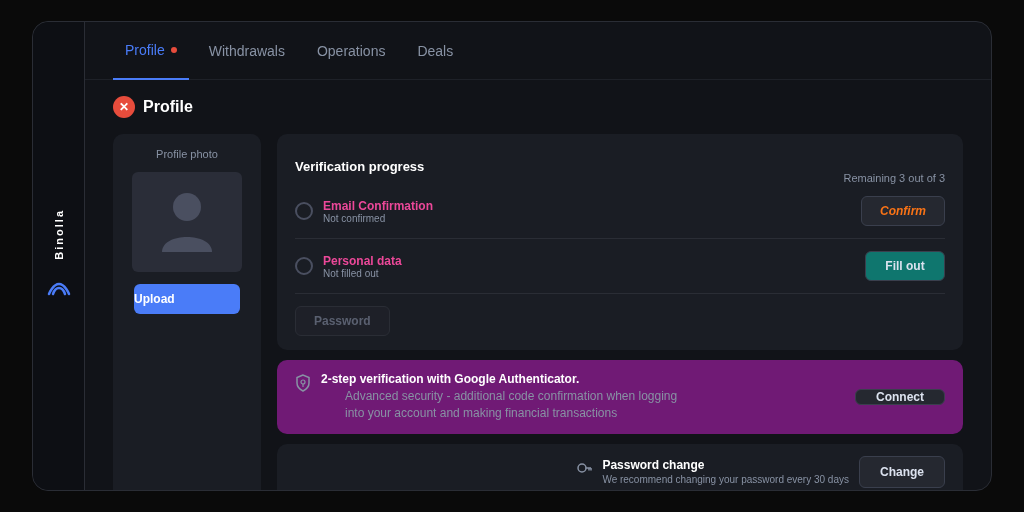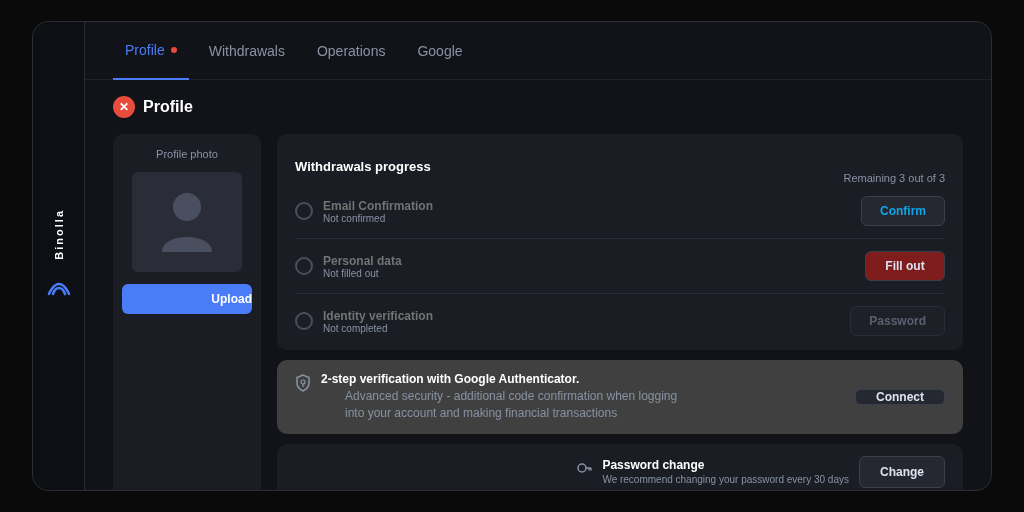--- a/index.html
+++ b/index.html
@@ -138,30 +138,30 @@
       display: flex;
       align-items: center;
       justify-content: center;
     }
     .avatar-svg {
       width: 60px;
       height: 70px;
       fill: #4a4f60;
     }
     .upload-btn {
-      width: 130px;
+      width: 106px;
       padding: 8px 0;
       background: #4a7cf8;
       color: #fff;
       font-size: 12px;
       font-weight: 600;
       border: none;
       border-radius: 6px;
       cursor: pointer;
-      text-align: right;
+      text-align: left;
     }
     
     .right-panel {
       flex: 1;
       display: flex;
       flex-direction: column;
       gap: 10px;
     }
     .verification-card {
       background: #1a1d24;
@@ -201,56 +201,57 @@
     }
     .v-circle {
       width: 18px;
       height: 18px;
       border: 2px solid #4a4f60;
       border-radius: 50%;
       flex-shrink: 0;
     }
     .v-item-info {}
     .v-item-title {
-      color: #737373;
+      color: #ec4899;
       font-size: 12px;
       font-weight: 600;
     }
     .v-item-sub {
       color: #8892a4;
       font-size: 10px;
     }
     .action-btn {
       padding: 7px 18px;
       border-radius: 6px;
       font-size: 12px;
       font-weight: 600;
       cursor: pointer;
       border: none;
       min-width: 80px;
       text-align: center;
     }
     .btn-confirm {
       background: #252830;
-      color: #0ea5e9;
+      color: #f97316;
       border: 1px solid #3a3f4d;
+      font-style: italic;
     }
     .btn-fillout {
-      background: #7f1d1d;
+      background: #0f766e;
       color: #dce2ef;
       border: 1px solid #3a3f4d;
     }
     .btn-complete {
       background: #1e2028;
       color: #5a6070;
       border: 1px solid #2a2d35;
     }
     
     .twostep-card {
-      background: #404040;
+      background: #701a75;
       border-radius: 10px;
       padding: 12px 18px;
       display: flex;
       align-items: center;
       justify-content: space-between;
       gap: 10px;
     }
     .twostep-left {
       display: flex;
       align-items: flex-start;
@@ -355,21 +356,21 @@
         <span>Profile</span>
         <span class="dot"></span>
       </div>
       <div class="nav-tab">
         <span>Withdrawals</span>
       </div>
       <div class="nav-tab">
         <span>Operations</span>
       </div>
       <div class="nav-tab">
-        <span>Google</span>
+        <span>Deals</span>
       </div>
     </nav>
 
     <div class="page-body">
 
       <div class="section-header">
         <div class="section-header-icon">✕</div>
         <span class="section-title">Profile</span>
       </div>
 
@@ -383,21 +384,21 @@
               <path d="M5 65 C5 45 55 45 55 65" fill="#4a4f60"></path>
             </svg>
           </div>
           <button class="upload-btn">Upload</button>
         </div>
 
         <div class="right-panel">
 
           <div class="verification-card">
             <div class="verification-header">
-              <span class="verification-title">Withdrawals progress</span>
+              <span class="verification-title">Verification progress</span>
               <span class="remaining-text">Remaining 3 out of 3</span>
             </div>
             <div class="verification-items">
 
               <div class="verification-item">
                 <div class="v-item-left">
                   <div class="v-circle"></div>
                   <div class="v-item-info">
                     <div class="v-item-title">Email Confirmation</div>
                     <div class="v-item-sub">Not confirmed</div>
@@ -413,27 +414,20 @@
                   <div class="v-item-info">
                     <div class="v-item-title">Personal data</div>
                     <div class="v-item-sub">Not filled out</div>
                   </div>
                 </div>
                 <button class="action-btn btn-fillout">Fill out</button>
               </div>
               <div class="divider-line"></div>
 
               <div class="verification-item">
-                <div class="v-item-left">
-                  <div class="v-circle"></div>
-                  <div class="v-item-info">
-                    <div class="v-item-title">Identity verification</div>
-                    <div class="v-item-sub">Not completed</div>
-                  </div>
-                </div>
                 <button class="action-btn btn-complete">Password</button>
               </div>
             </div>
           </div>
 
           <div class="twostep-card">
             <div class="twostep-left">
               <span class="twostep-icon">
                 <svg width="16" height="18" viewBox="0 0 16 18" fill="none">
                   <path d="M8 1L2 3.5V9C2 12.5 5 15.5 8 17C11 15.5 14 12.5 14 9V3.5L8 1Z" stroke="#8892a4" stroke-width="1.5" fill="none"></path>

